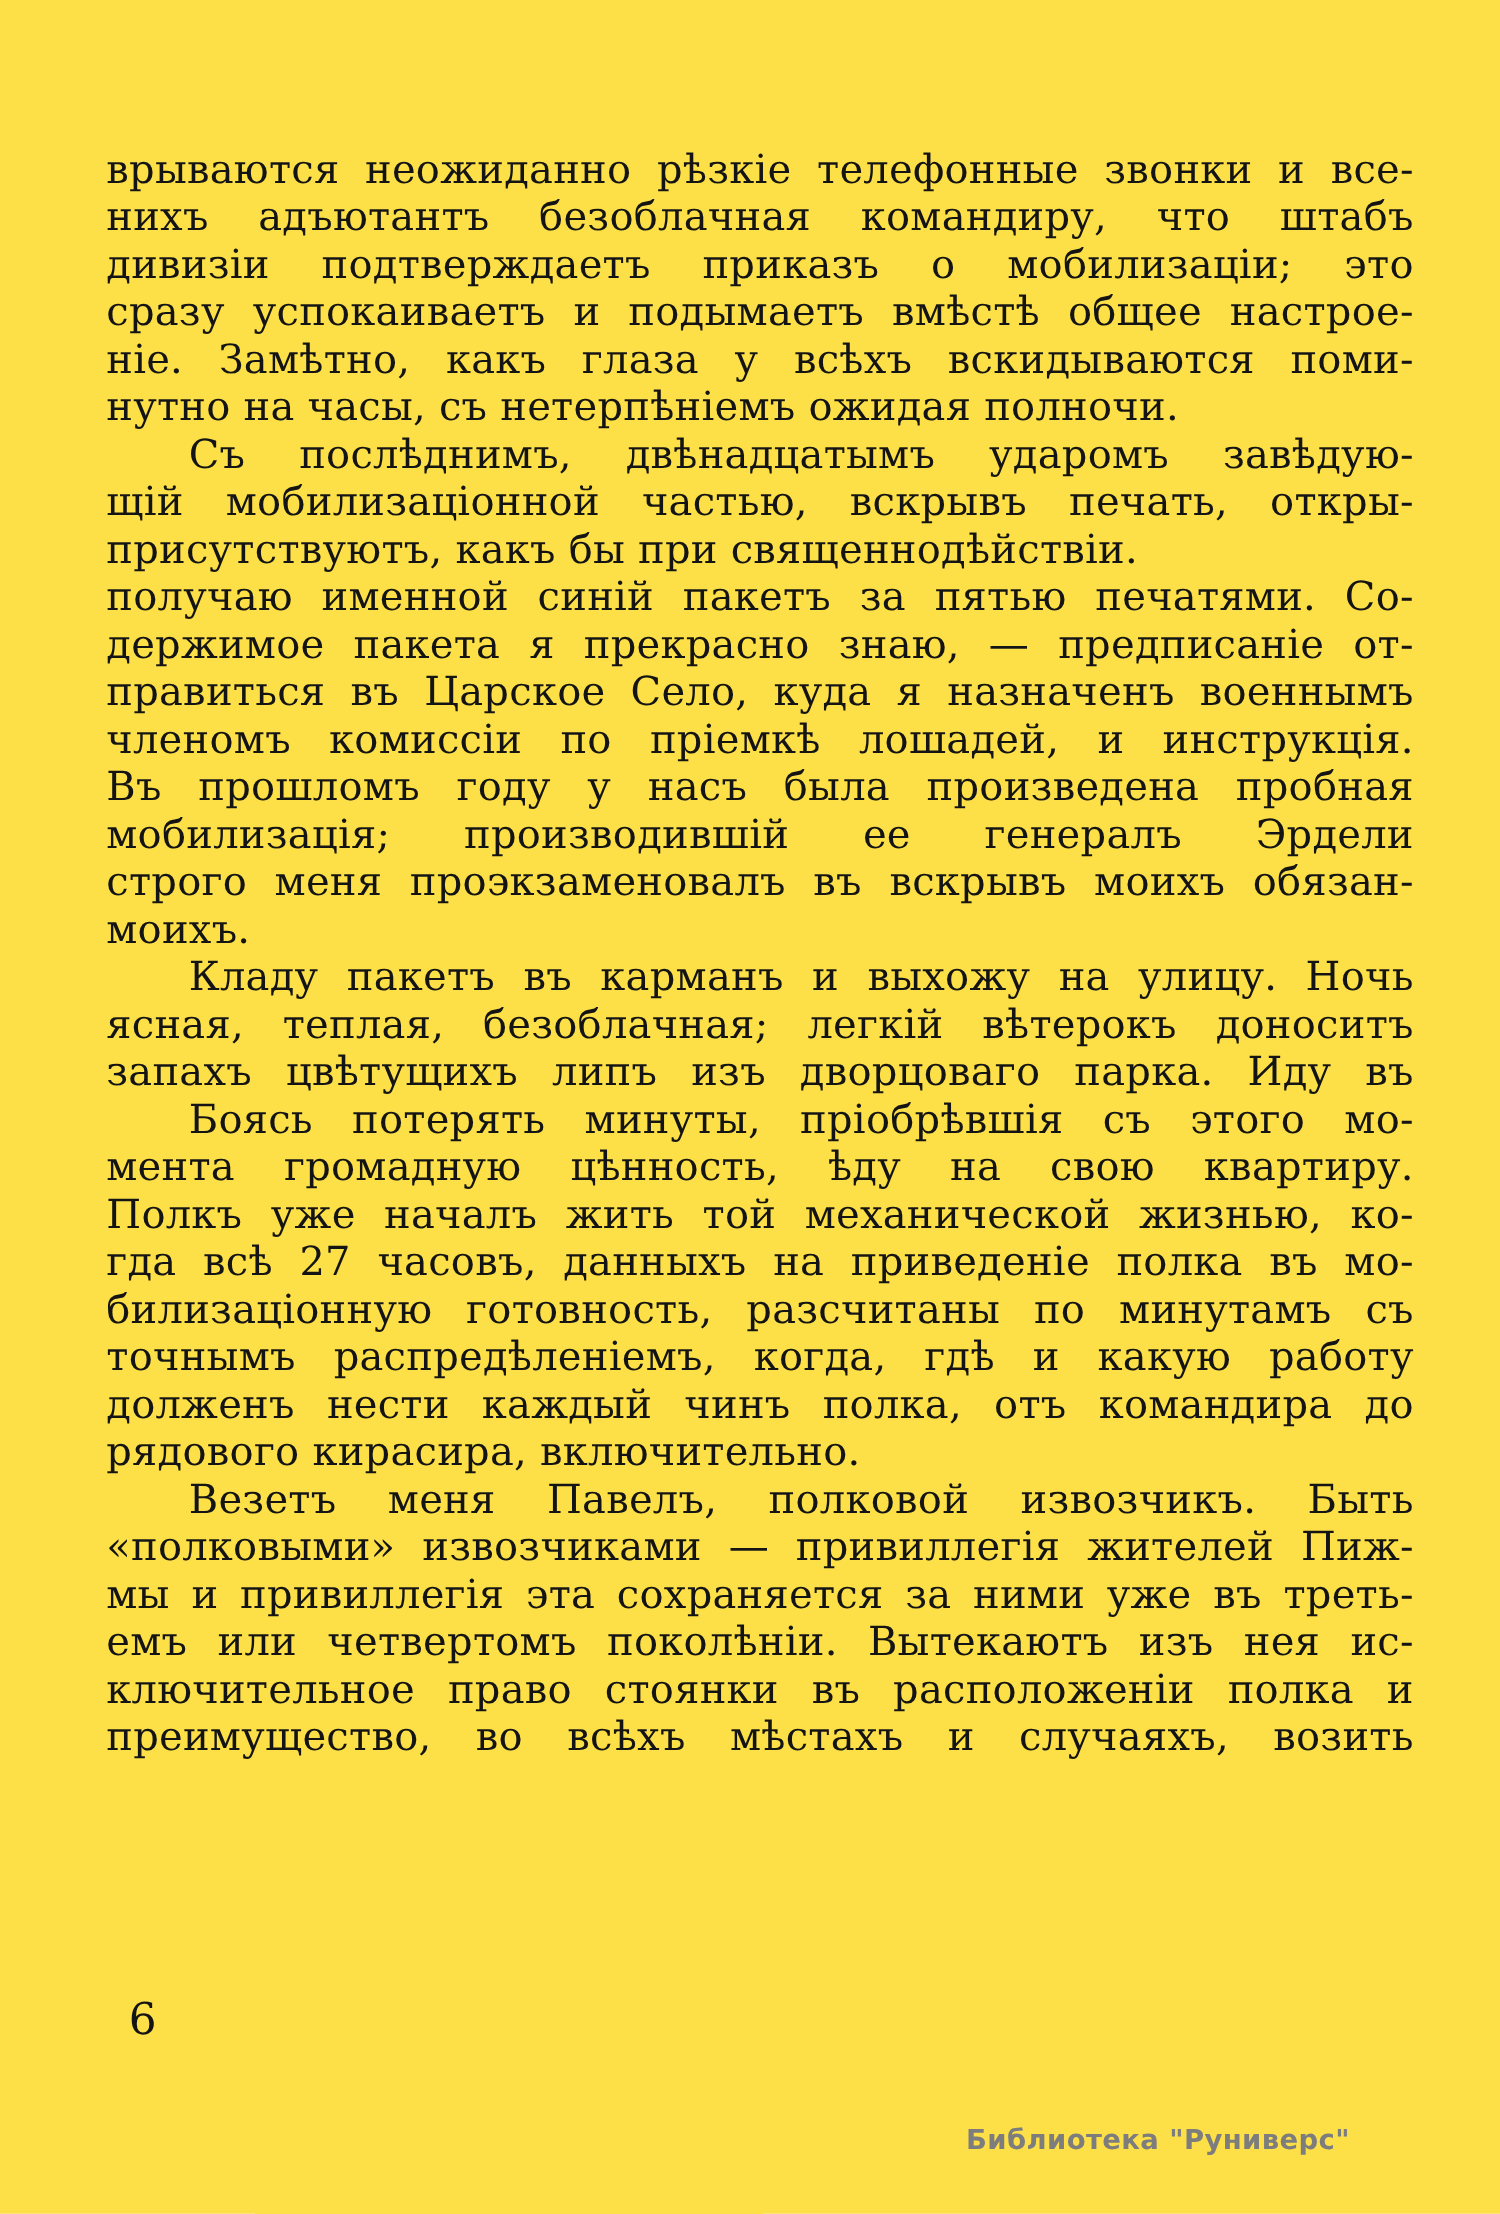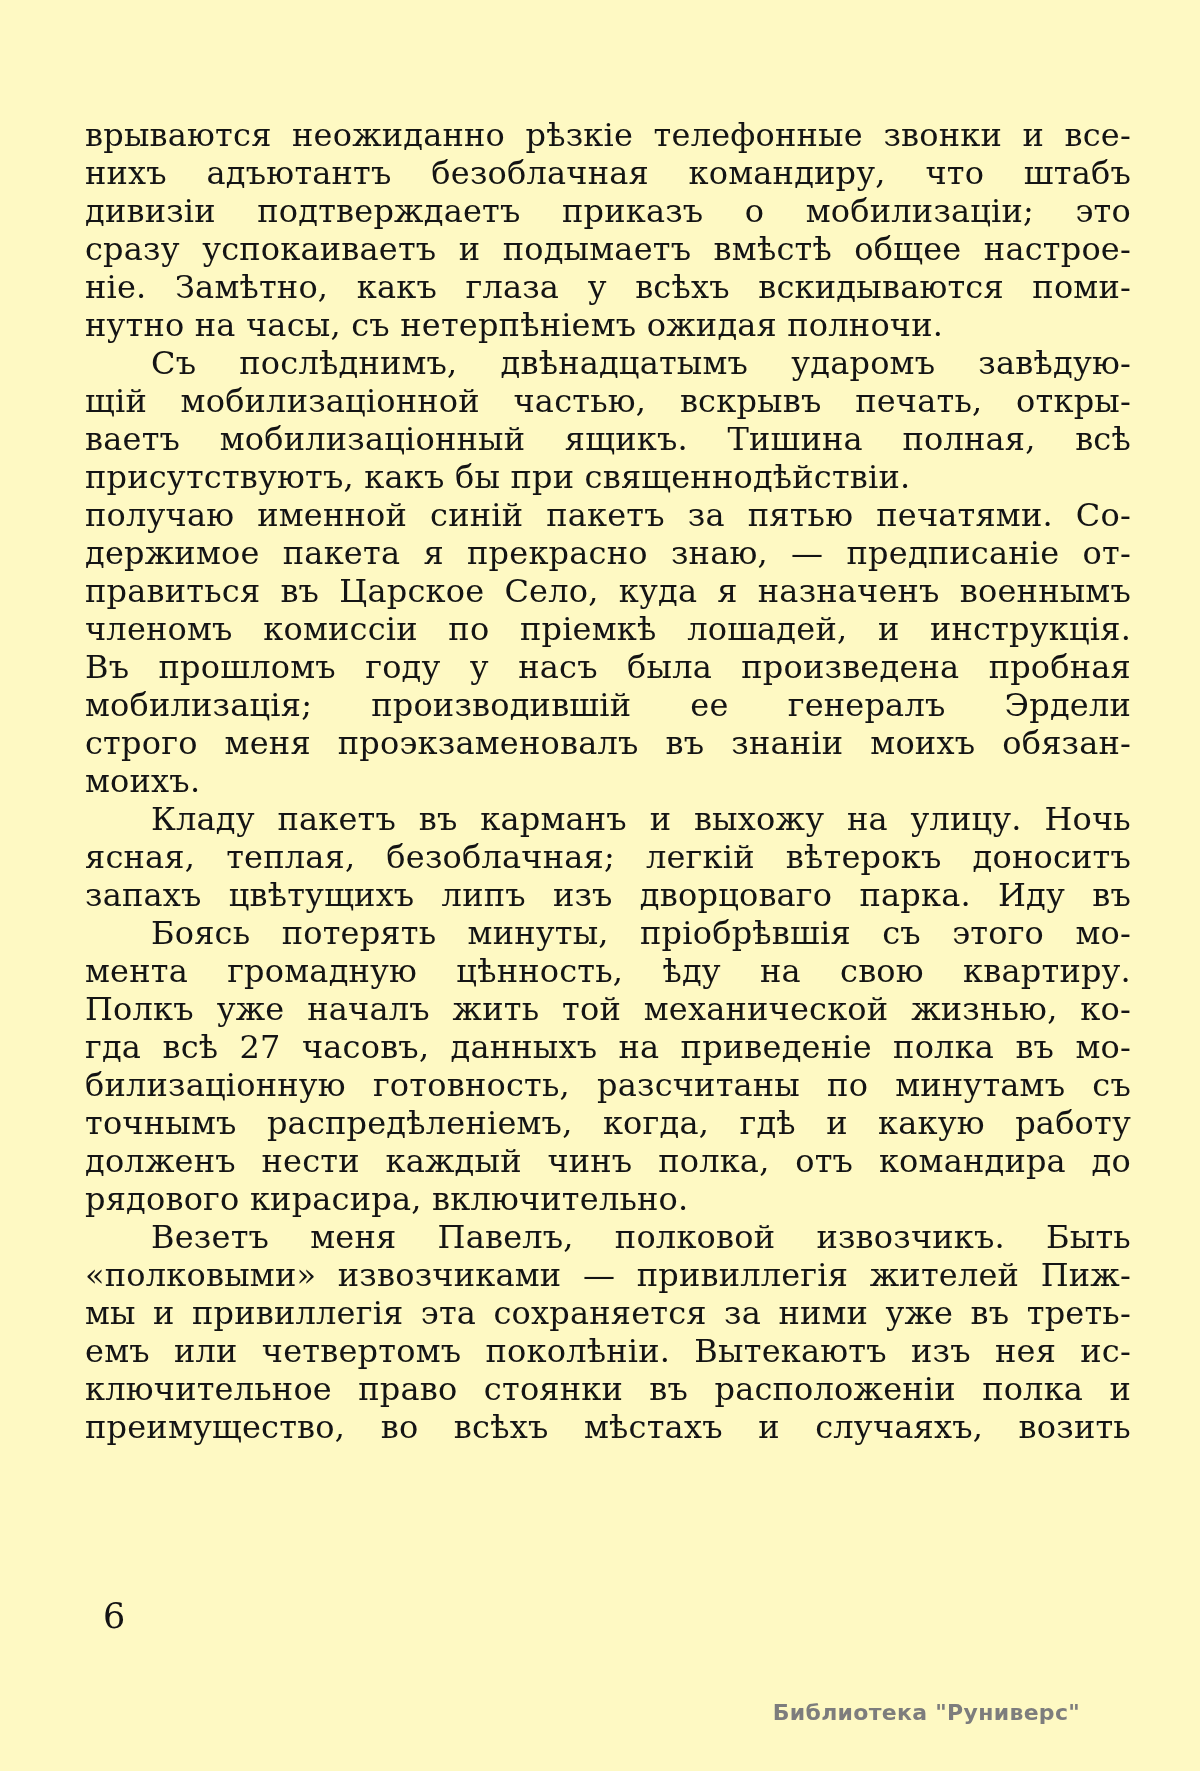--- a/index.html
+++ b/index.html
@@ -11,21 +11,21 @@
     width: 1200px;
     height: 1771px;
     position: relative;
     overflow: hidden;
     font-family: "DejaVu Serif", serif;
     color: #141414;
   }
   .page {
     position: absolute;
     inset: 0;
-    background: #fef9c3;
+    background: #fde047;
   }
   .text-block {
     position: absolute;
     left: 85px;
     top: 116px;
     width: 1046px;
   }
   .paragraph {
     margin: 0;
     padding: 0;
@@ -76,32 +76,31 @@
       <div class="line">нихъ адъютантъ безоблачная командиру, что штабъ</div>
       <div class="line">дивизіи подтверждаетъ приказъ о мобилизаціи; это</div>
       <div class="line">сразу успокаиваетъ и подымаетъ вмѣстѣ общее настрое-</div>
       <div class="line">ніе. Замѣтно, какъ глаза у всѣхъ вскидываются поми-</div>
       <div class="line para-end">нутно на часы, съ нетерпѣніемъ ожидая полночи.</div>
     </div>
 
     <div class="paragraph">
       <div class="line first-indent">Съ послѣднимъ, двѣнадцатымъ ударомъ завѣдую-</div>
       <div class="line">щій мобилизаціонной частью, вскрывъ печать, откры-</div>
-      <div class="line">ваетъ мобилизаціонный ящикъ. Тишина полная, всѣ</div>
       <div class="line para-end">присутствуютъ, какъ бы при священнодѣйствіи.</div>
     </div>
 
     <div class="paragraph">
       <div class="line">получаю именной синій пакетъ за пятью печатями. Со-</div>
       <div class="line">держимое пакета я прекрасно знаю, — предписаніе от-</div>
       <div class="line">правиться въ Царское Село, куда я назначенъ военнымъ</div>
       <div class="line">членомъ комиссіи по пріемкѣ лошадей, и инструкція.</div>
       <div class="line">Въ прошломъ году у насъ была произведена пробная</div>
       <div class="line">мобилизація; производившій ее генералъ Эрдели</div>
-      <div class="line">строго меня проэкзаменовалъ въ знаніи моихъ обязан-</div>
+      <div class="line">строго меня проэкзаменовалъ въ вскрывъ моихъ обязан-</div>
       <div class="line para-end">моихъ.</div>
     </div>
 
     <div class="paragraph">
       <div class="line first-indent">Кладу пакетъ въ карманъ и выхожу на улицу. Ночь</div>
       <div class="line">ясная, теплая, безоблачная; легкій вѣтерокъ доноситъ</div>
       <div class="line">запахъ цвѣтущихъ липъ изъ дворцоваго парка. Иду въ</div>
     </div>
 
     <div class="paragraph">

